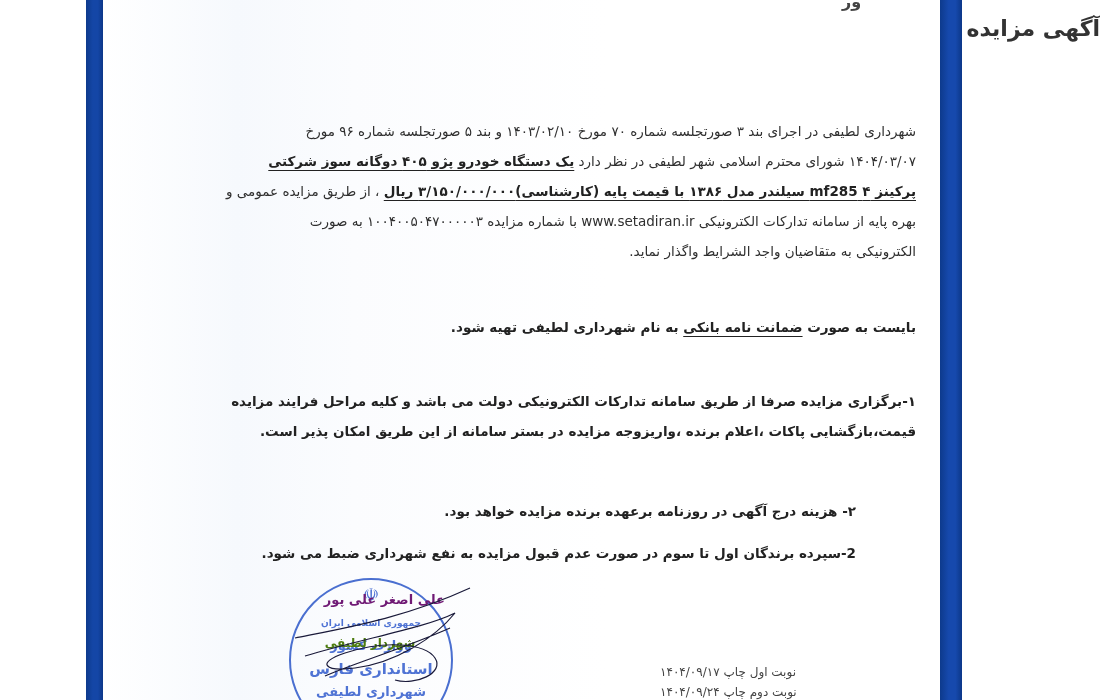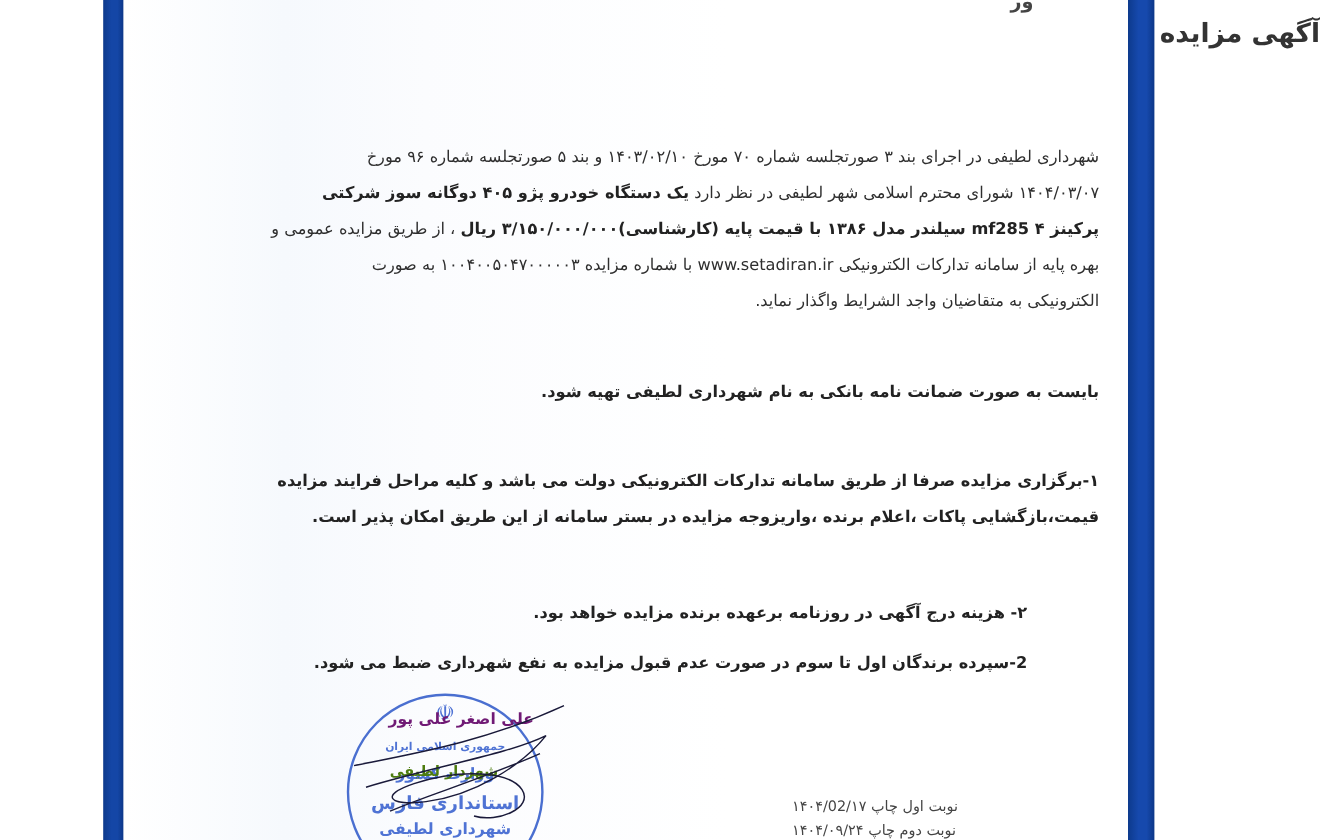--- a/index.html
+++ b/index.html
@@ -29,21 +29,21 @@
     .title {
       position: absolute; left: 0; width: 100%; top: 16px; text-align: right;
       font-size: 22px; font-weight: bold; color: #333; direction: rtl;
     }
     .para {
       position: absolute; direction: rtl; text-align: justify; text-align-last: right;
       color: #2f2f2f; font-size: 13.5px;
     }
     .line { display: block; height: 30px; line-height: 30px; white-space: nowrap; }
     .b { font-weight: bold; color: #222; }
-    .u { text-underline-offset: 4px; }
+    .u { text-decoration: underline; text-underline-offset: 4px; }
     .p1 { left: 210px; top: 116px; width: 706px; }
     .p2 { left: 210px; top: 312px; width: 706px; }
     .p3 { left: 210px; top: 386px; width: 706px; }
     .p4 { left: 210px; top: 496px; width: 646px; }
     .p5 { left: 210px; top: 538px; width: 646px; }
     .para.bold { font-weight: bold; color: #222; }
     .sig {
       position: absolute; left: 285px; top: 568px; width: 180px; height: 132px;
     }
     .seal {
@@ -126,15 +126,15 @@
     <div class="seal-text" style="top:104px;font-size:13px;">شهرداری لطیفی</div>
   </div>
   <div class="sig-name">علی اصغر علی پور</div>
   <div class="sig-title">شهردار لطیفی</div>
   <svg class="scribble" width="200" height="140">
     <path d="M10 70 C 60 60, 120 50, 185 20 M20 88 C 80 70, 140 60, 170 45 C 150 70, 110 95, 70 100 C 40 104, 30 95, 60 85 C 100 72, 140 75, 150 90 C 160 105, 130 118, 110 112 M40 108 C 70 95, 120 80, 165 60" fill="none" stroke="#1a1a3a" stroke-width="1.2"></path>
   </svg>
 </div>
 
 <div class="print-info">
-  <div>نوبت اول چاپ ۱۴۰۴/02/۱۷</div>
+  <div>نوبت اول چاپ ۱۴۰۴/۰۹/۱۷</div>
   <div>نوبت دوم چاپ ۱۴۰۴/۰۹/۲۴</div>
 </div>
 
 </body></html>

